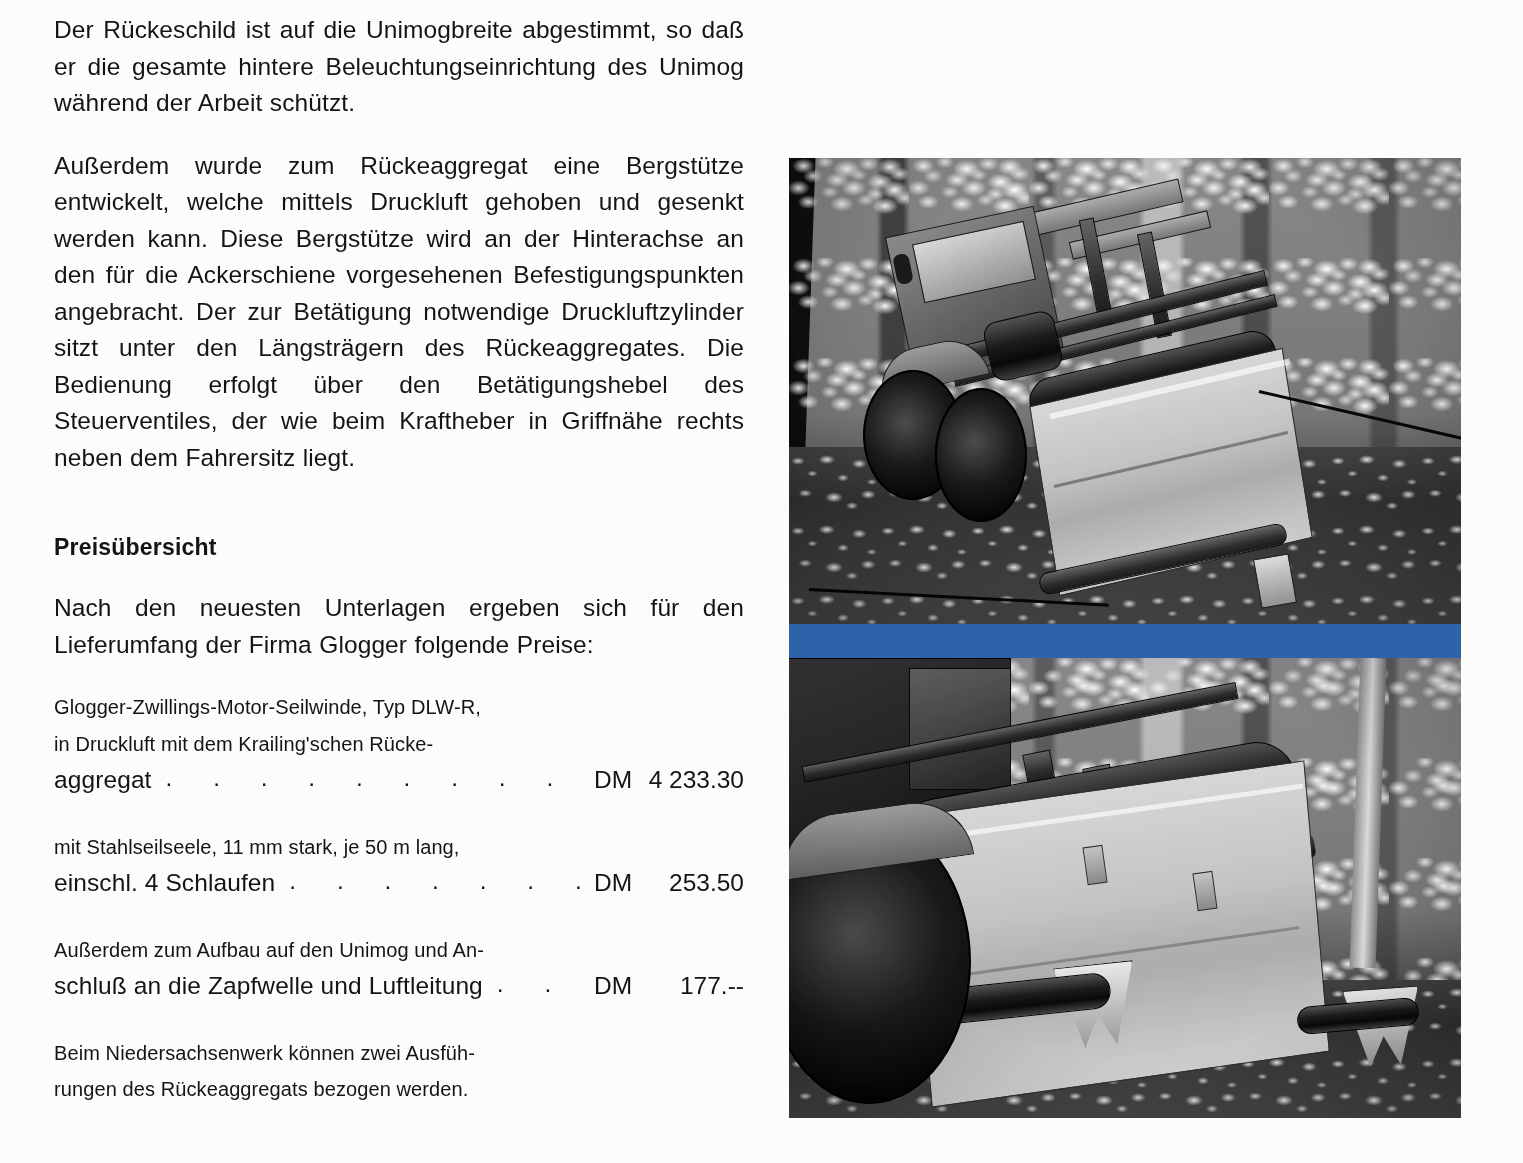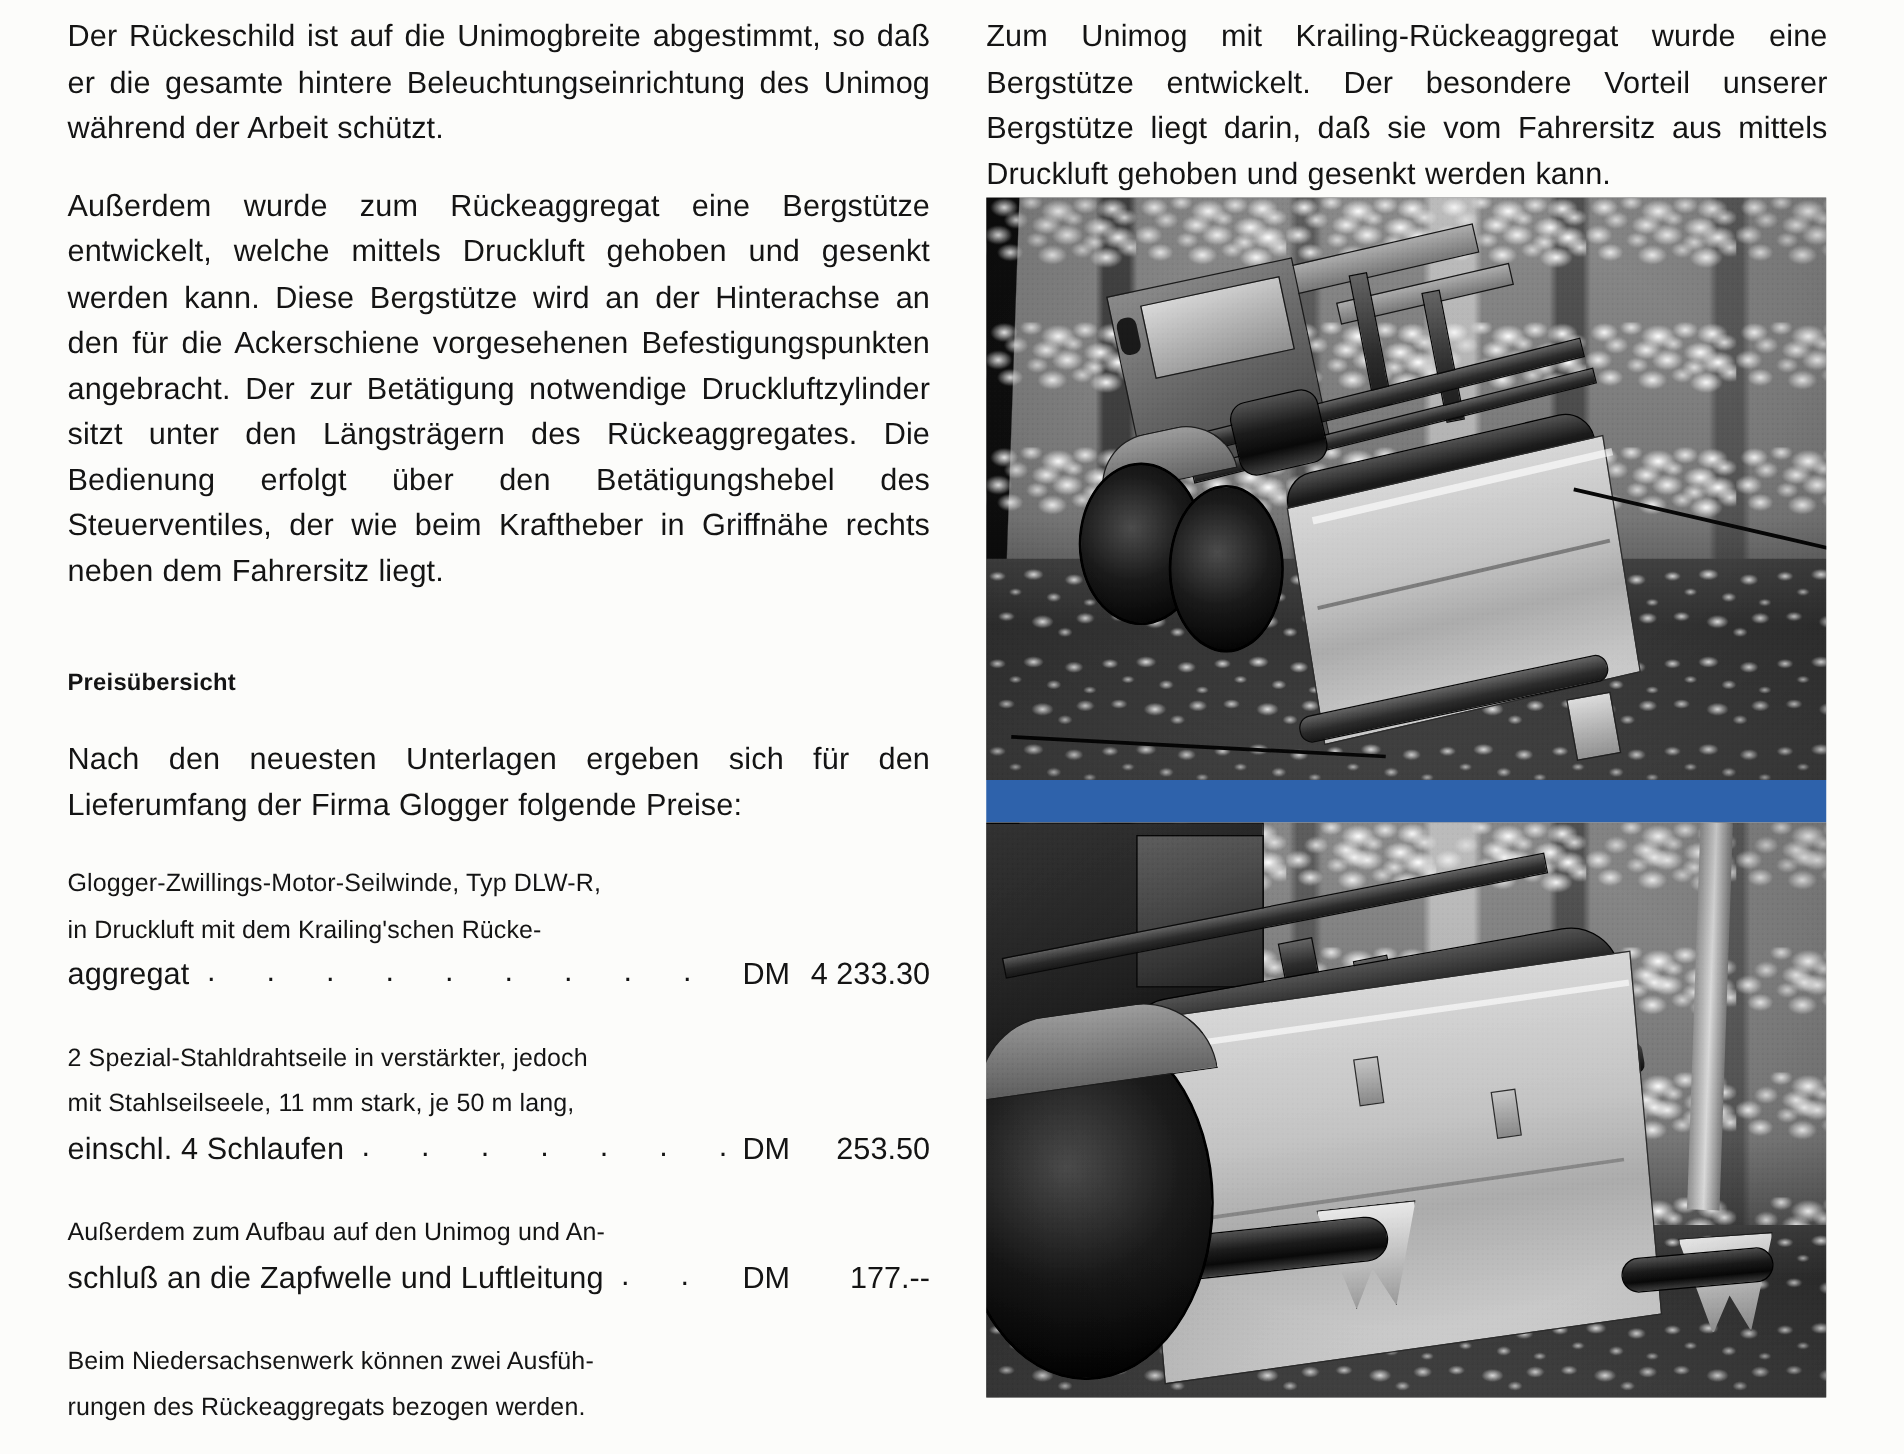--- a/index.html
+++ b/index.html
@@ -34,21 +34,21 @@
     font-size: 24.5px;
     line-height: 36.5px;
     text-align: justify;
     margin: 0 0 26px 0;
     letter-spacing: 0.1px;
     word-spacing: 0.5px;
   }
   .para:last-child { margin-bottom: 0; }
 
   .section-heading {
-    font-size: 19px;
+    font-size: 23px;
     font-weight: bold;
     line-height: 30px;
     margin: 56px 0 28px 0;
     letter-spacing: 0.2px;
   }
 
   
   .price-block {
     margin: 0 0 30px 0;
   }
@@ -302,21 +302,20 @@
         <span class="pr-text">aggregat</span>
         <span class="leader">. . . . . . . . . . . . .</span>
         <span class="amount-wrap">
           <span class="cur">DM</span>
           <span class="val">4 233.30</span>
         </span>
       </div>
     </div>
 
     <div class="price-block">
-      <p class="price-desc">2 Spezial-Stahldrahtseile in verstärkter, jedoch</p>
       <p class="price-desc">mit Stahlseilseele, 11 mm stark, je 50 m lang,</p>
       <div class="price-row">
         <span class="pr-text">einschl. 4 Schlaufen</span>
         <span class="leader">. . . . . . . . .</span>
         <span class="amount-wrap">
           <span class="cur">DM</span>
           <span class="val">253.50</span>
         </span>
       </div>
     </div>
@@ -334,23 +333,20 @@
     </div>
 
     <div class="price-block">
       <p class="price-desc">Beim Niedersachsenwerk können zwei Ausfüh-</p>
       <p class="price-desc">rungen des Rückeaggregats bezogen werden.</p>
 
     </div>
 
   </div>
 
-  <div class="col-right">
-    <p class="para">Zum Unimog mit Krailing-Rückeaggregat wurde eine Bergstütze entwickelt. Der besondere Vorteil unserer Bergstütze liegt darin, daß sie vom Fahrersitz aus mittels Druckluft gehoben und gesenkt werden kann.</p>
-  </div>
 
   <div class="photo-stack">
 
     <div class="photo photo-top">
       <div class="ph-canvas">
         <div class="forest"></div>
         <div class="ground"></div>
 
         <div class="veh canopy" style="left:148px; top:48px; width:245px; height:22px; transform:rotate(-13deg);"></div>
         <div class="veh canopy" style="left:280px; top:68px; width:140px; height:16px; transform:rotate(-13deg);"></div>

